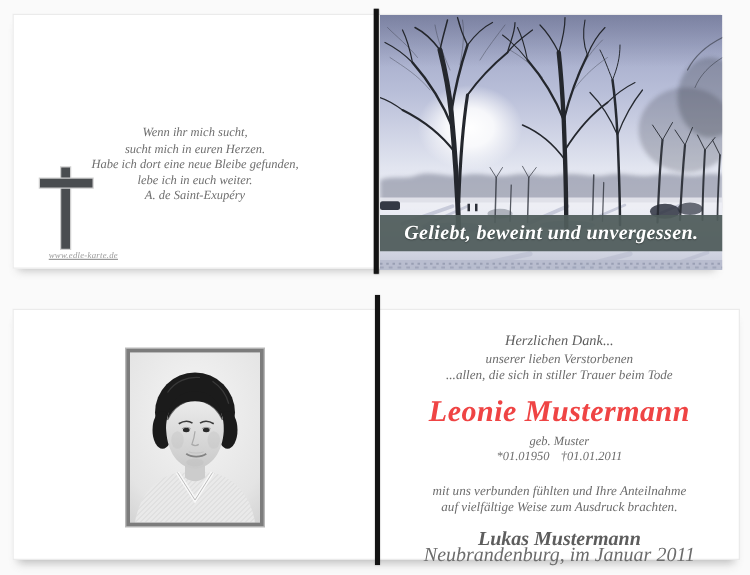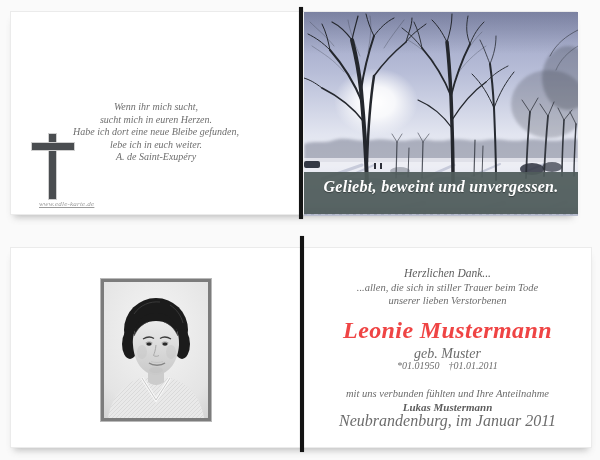--- a/index.html
+++ b/index.html
@@ -48,21 +48,21 @@
     position:absolute;left:28px;top:188px;
     font-style:italic;font-size:7px;color:#9a9a9a;letter-spacing:.2px;text-decoration:underline;
   }
 
   
   .cover-photo{
     position:absolute;left:293px;top:0;width:274px;height:204px;overflow:hidden;
   }
   .cover-photo svg{display:block;width:274px;height:204px;}
   .cover-banner{
-    position:absolute;left:0;top:160px;width:274px;height:42px;
+    position:absolute;left:0;top:160px;width:274px;height:29px;
     background:rgba(80,92,91,.94);
     color:#ffffff;font-style:italic;font-weight:bold;
     font-size:16px;line-height:29px;text-align:center;
     text-shadow:0 1px 1px rgba(0,0,0,.35);
     letter-spacing:.3px;
   }
 
   
   .portrait-frame{
     position:absolute;left:90px;top:31px;width:110px;height:142px;
@@ -76,25 +76,25 @@
   .thanks{
     position:absolute;left:293px;top:0;right:0;bottom:0;
     text-align:center;color:#6c6c6c;font-style:italic;
   }
   .thanks .heading{padding-top:19px;font-size:11.5px;font-weight:normal;color:#5d5d5d;}
   .thanks .intro{margin-top:3px;font-size:10.5px;line-height:12.5px;}
   .thanks .name{
     margin-top:10px;font-size:24px;font-weight:bold;color:#ef4444;
     letter-spacing:.4px;line-height:27px;
   }
-  .thanks .maiden{margin-top:4px;font-size:14px;line-height:12px;}
+  .thanks .maiden{margin-top:4px;font-size:10px;line-height:12px;}
   .thanks .dates{font-size:10px;line-height:12px;}
   .thanks .dates .death{margin-left:9px;}
   .thanks .body{margin-top:15px;font-size:10.5px;line-height:13px;}
-  .thanks .signature{margin-top:1px;font-size:11px;font-weight:bold;color:#5d5d5d;line-height:13px;}
+  .thanks .signature{margin-top:12px;font-size:16px;font-weight:bold;color:#5d5d5d;line-height:13px;}
   .thanks .place{font-size:16px;line-height:13px;}
 </style>
 </head>
 <body>
 
 <div class="page">
 
   <div class="card card-top">
 
     <div style="position:absolute;left:0;top:0;width:290px;height:100%;">
@@ -321,30 +321,31 @@
           <ellipse cx="38" cy="70" rx="5" ry="7" fill="#bfbfbf" opacity="0.35"></ellipse>
           <ellipse cx="67" cy="70" rx="5" ry="7" fill="#bfbfbf" opacity="0.35"></ellipse>
           <ellipse cx="52" cy="88" rx="7" ry="3" fill="#bdbdbd" opacity="0.4"></ellipse>
         </svg>
       </div>
     </div>
 
     <div class="thanks">
       <div class="heading">Herzlichen Dank...</div>
       <div class="intro">
+        <div>unserer lieben Verstorbenen</div>
         <div>...allen, die sich in stiller Trauer beim Tode</div>
-        <div>unserer lieben Verstorbenen</div>
       </div>
       <div class="name">Leonie Mustermann</div>
       <div class="maiden">geb. Muster</div>
       <div class="dates">
         <span class="birth">*01.01950</span><span class="death">†01.01.2011</span>
       </div>
       <div class="body">
         <div>mit uns verbunden fühlten und Ihre Anteilnahme</div>
+        <div>auf vielfältige Weise zum Ausdruck brachten.</div>
       </div>
       <div class="signature">Lukas Mustermann</div>
       <div class="place">Neubrandenburg, im Januar 2011</div>
     </div>
   </div>
   <div class="spine spine-bottom"></div>
 
 </div>
 
 </body></html>

